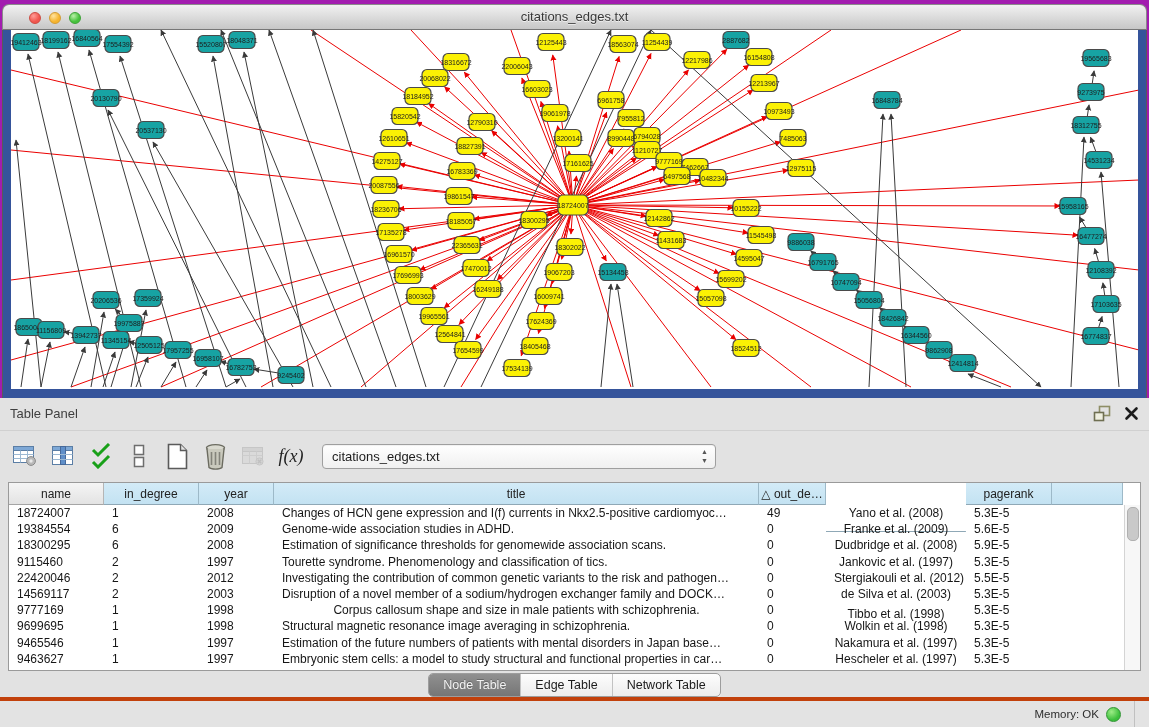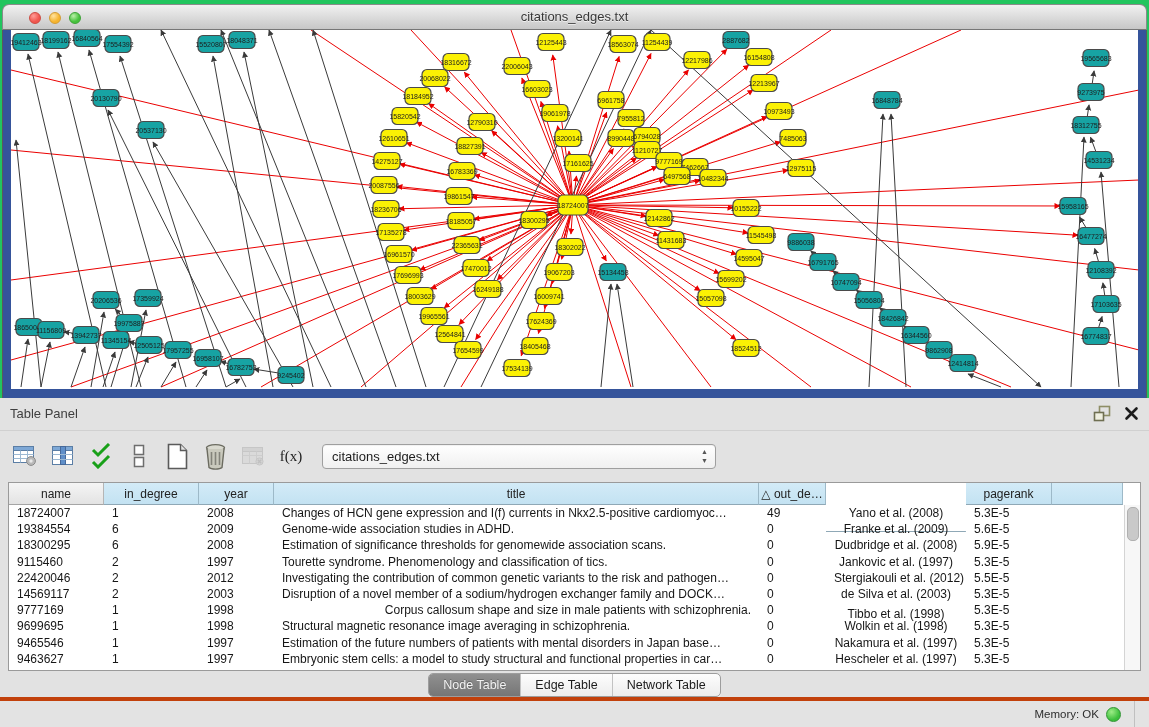--- a/index.html
+++ b/index.html
@@ -1,16 +1,16 @@
 <!DOCTYPE html>
 <html><head>
 <meta charset="utf-8">
 <style>
   html,body{margin:0;padding:0;background:#d6d8db;font-family:"Liberation Sans","DejaVu Sans",sans-serif;}
-  #stage{position:relative;width:1149px;height:727px;overflow:hidden;background:#22c55e;}
+  #stage{position:relative;width:1149px;height:727px;overflow:hidden;background:#a21caf;}
 
   
   #net-titlebar{position:absolute;top:4px;left:2px;right:2px;height:26px;
     background:linear-gradient(#f1f1f1,#c7c7c7);border:1px solid #8a8a8a;border-bottom:1px solid #777;
     border-radius:7px 7px 0 0;box-sizing:border-box;}
   .tl{position:absolute;top:7px;width:12px;height:12px;border-radius:50%;box-sizing:border-box;}
   #tl-close{left:26px;background:radial-gradient(circle at 35% 30%,#ff9d97,#f1564e 60%);border:1px solid #cd4b42;}
   #tl-min{left:46px;background:radial-gradient(circle at 35% 30%,#ffe3a0,#f6b42e 60%);border:1px solid #d39c34;}
   #tl-zoom{left:66px;background:radial-gradient(circle at 35% 30%,#baf0a8,#46c23c 60%);border:1px solid #3da336;}
   #net-title{position:absolute;left:0;right:0;top:4px;text-align:center;font-size:13px;color:#383838;
@@ -22,21 +22,21 @@
 
   
   #table-panel{position:absolute;top:398px;left:0;right:0;bottom:0;background:#e2e2e2;}
   #panel-header{position:absolute;top:0;left:0;right:0;height:32px;border-bottom:1px solid #d0d0d0;}
   #panel-title{position:absolute;left:10px;top:8px;font-size:13px;color:#3f3f3f;}
   #panel-header-icons{position:absolute;right:10px;top:7px;display:flex;gap:12px;align-items:center;}
 
   #panel-toolbar{position:absolute;top:38px;left:10px;right:10px;height:40px;display:flex;align-items:center;gap:8px;}
   .tb-btn{width:30px;height:30px;display:flex;align-items:center;justify-content:center;border:none;background:transparent;padding:0;}
   .tb-btn.disabled{opacity:.38;}
-  .fx-label{font-size:15px;color:#222;font-family:"Liberation Serif","DejaVu Serif",serif;}
+  .fx-label{font-size:18px;color:#222;font-style:italic;font-family:"Liberation Serif","DejaVu Serif",serif;}
   #source-select{margin-left:8px;width:392px;height:23px;border:1px solid #9f9f9f;border-radius:4px;
     background:linear-gradient(#ffffff,#f0f0f0);display:flex;align-items:center;position:relative;
     box-shadow:inset 0 1px 1px rgba(0,0,0,.06);}
   #source-select .val{font-size:13px;color:#1d1d1d;padding-left:9px;}
   #source-select .arrows{position:absolute;right:7px;top:2px;font-size:7px;line-height:9px;color:#555;text-align:center;}
 
   #data-table{position:absolute;top:84px;left:8px;right:8px;height:189px;background:#fff;border:1px solid #9a9a9a;box-sizing:border-box;overflow:hidden;}
   #tbl-head{display:flex;height:22px;}
   .hcell{box-sizing:border-box;border-right:1px solid #9db9c8;border-bottom:1px solid #8fa8b6;
     background:linear-gradient(#d3ebf7,#c3e2f2);font-size:12px;color:#222;display:flex;align-items:center;justify-content:center;overflow:hidden;white-space:nowrap;}
@@ -774,21 +774,21 @@
             <div class="tcell" style="width: 75px; text-align: left;">2003</div>
             <div class="tcell" style="width: 485px; text-align: left;">Disruption of a novel member of a sodium/hydrogen exchanger family and DOCK…</div>
             <div class="tcell" style="width: 67px; text-align: left;">0</div>
             <div class="tcell" style="width: 140px; text-align: center;">de Silva et al. (2003)</div>
             <div class="tcell" style="width: 86px; text-align: left;">5.3E-5</div>
           </div>
           <div class="trow">
             <div class="tcell" style="width: 95px; text-align: left;">9777169</div>
             <div class="tcell" style="width: 95px; text-align: left;">1</div>
             <div class="tcell" style="width: 75px; text-align: left;">1998</div>
-            <div class="tcell" style="width: 485px; text-align: right;">Corpus callosum shape and size in male patients with schizophrenia.</div>
+            <div class="tcell" style="width: 485px; text-align: center;">Corpus callosum shape and size in male patients with schizophrenia.</div>
             <div class="tcell" style="width: 67px; text-align: left;">0</div>
             <div class="tcell" style="width: 140px; text-align: center; margin-top: 7px;">Tibbo et al. (1998)</div>
             <div class="tcell" style="width: 86px; text-align: left;">5.3E-5</div>
           </div>
           <div class="trow">
             <div class="tcell" style="width: 95px; text-align: left;">9699695</div>
             <div class="tcell" style="width: 95px; text-align: left;">1</div>
             <div class="tcell" style="width: 75px; text-align: left;">1998</div>
             <div class="tcell" style="width: 485px; text-align: left;">Structural magnetic resonance image averaging in schizophrenia.</div>
             <div class="tcell" style="width: 67px; text-align: left;">0</div>

